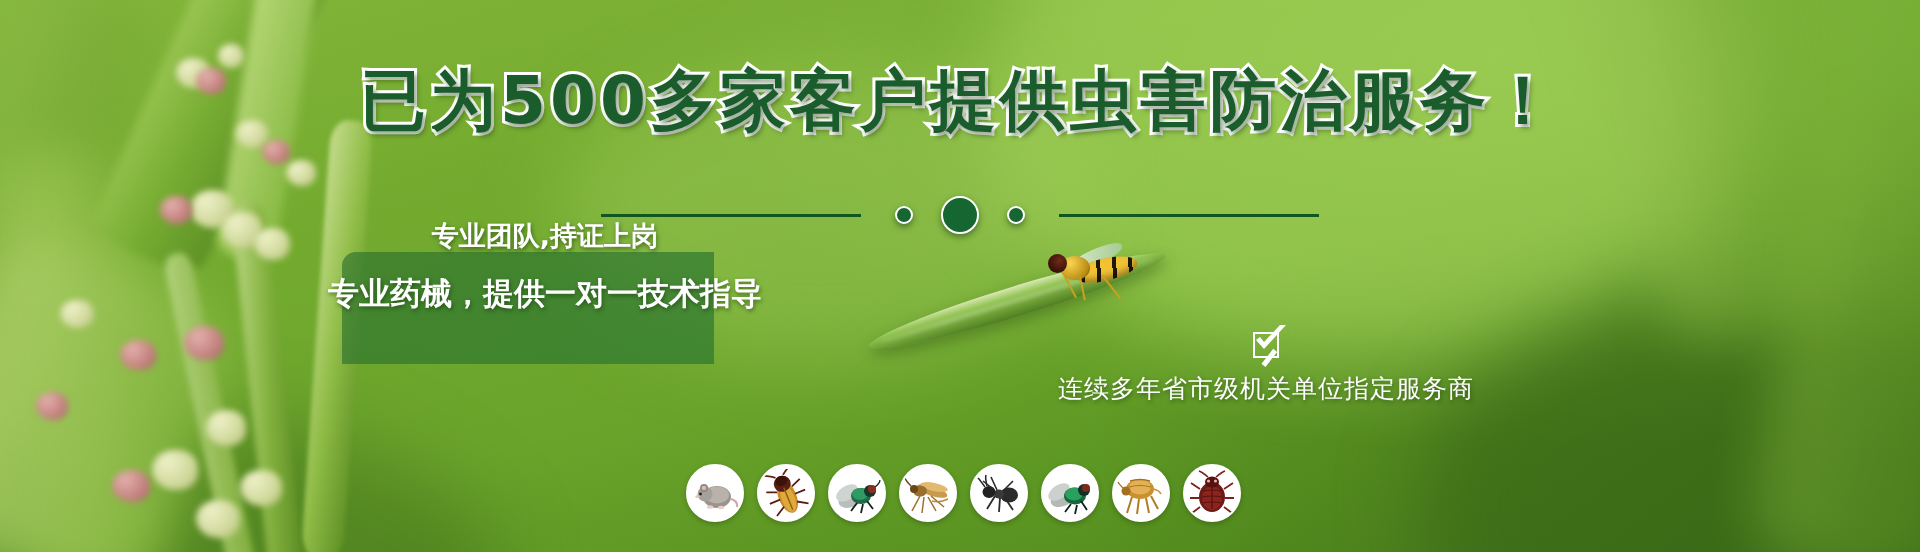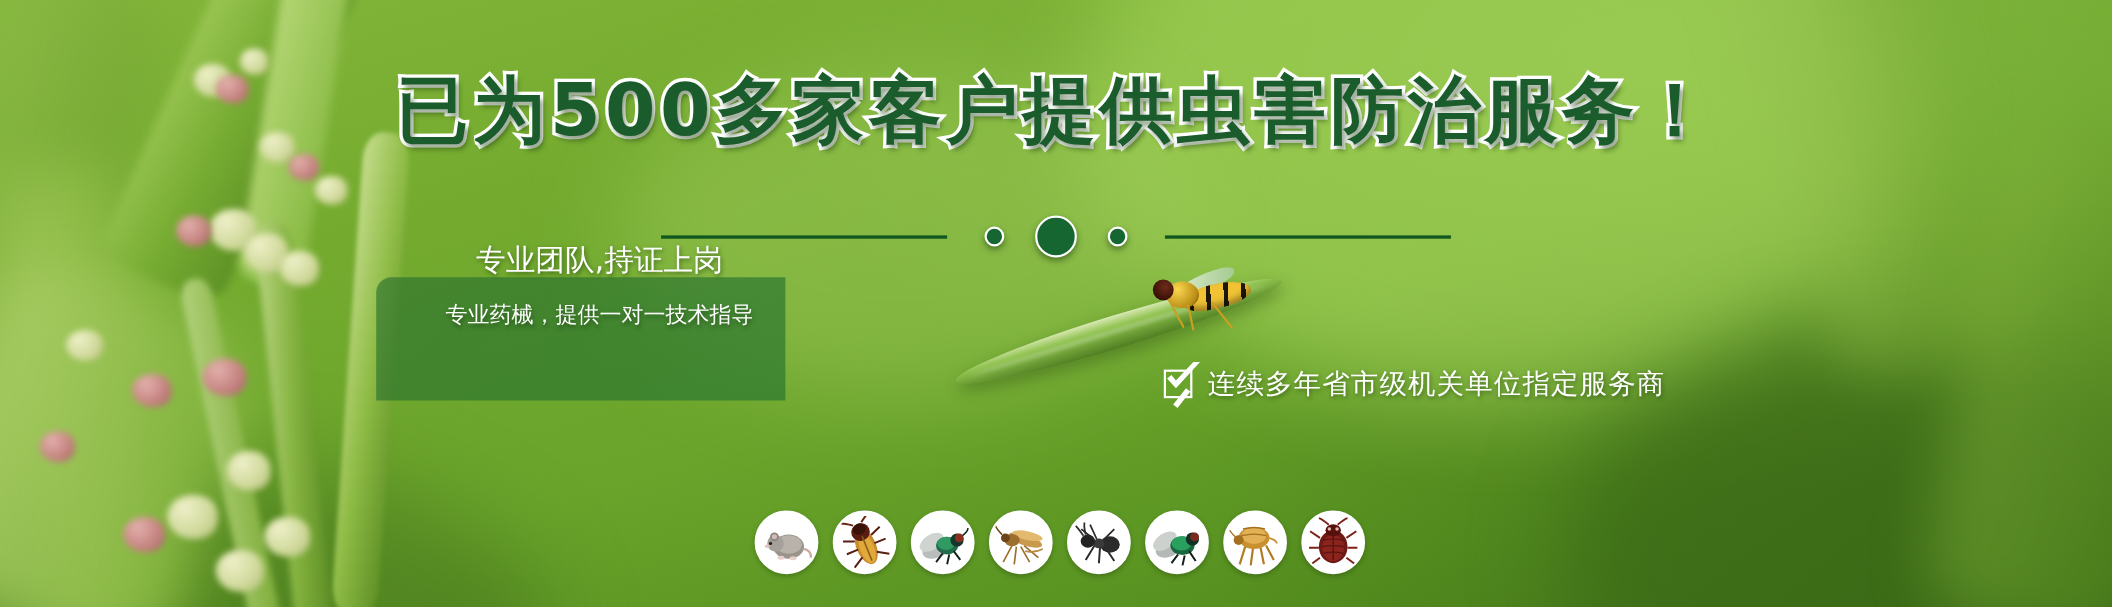--- a/index.html
+++ b/index.html
@@ -133,34 +133,34 @@
     border-radius:14px 0 0 0;
     box-shadow:0 0 0 0 rgba(0,0,0,0);
   }
   .panel-text {
     position:absolute; left:330px; top:196px; width:430px;
     display:flex; flex-direction:column; align-items:center; gap:6px;
     padding-top:22px;
     z-index:4;
   }
   .pt-line {
-    color:#ffffff; font-weight:normal; white-space:nowrap;
+    color:#ffffff; font-weight:bold; white-space:nowrap;
     text-shadow:1px 2px 4px rgba(15,45,5,.55);
   }
   .pt-line.l1 { font-size:27px; letter-spacing:0px; margin-bottom:13px; }
   .pt-line.l2 { font-size:27px; letter-spacing:0px; margin-bottom:13px; }
-  .pt-line.l3 { font-size:20px; letter-spacing:0px; }
+  .pt-line.l3 { font-size:31px; letter-spacing:0px; }
 
   
   .checklist {
     position:absolute; left:1058px; top:332px;
     display:flex; flex-direction:column; gap:24px;
     z-index:5;
   }
-  .check-row { display:flex; align-items:center; gap:14px; }
+  .check-row { display:flex; align-items:center; gap:14px;flex-direction:column; }
   .check-box {
     position:relative; width:26px; height:26px; flex:0 0 26px;
     border:2px solid #ffffff;
   }
   .check-box::after{
     content:""; position:absolute;
     left:2px; top:11px; width:11px; height:19px;
     border-right:5px solid #ffffff;
     border-bottom:0;
     transform:rotate(38deg);

